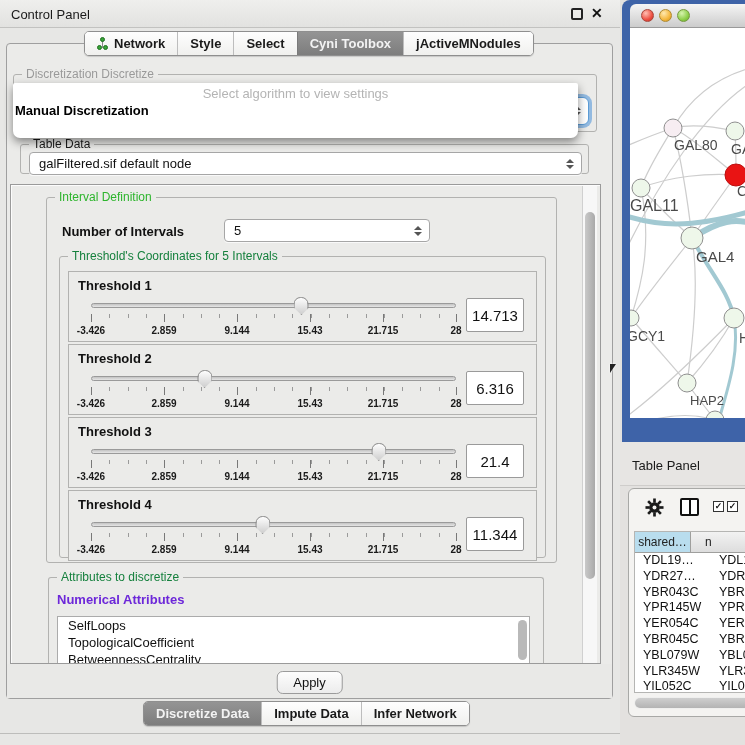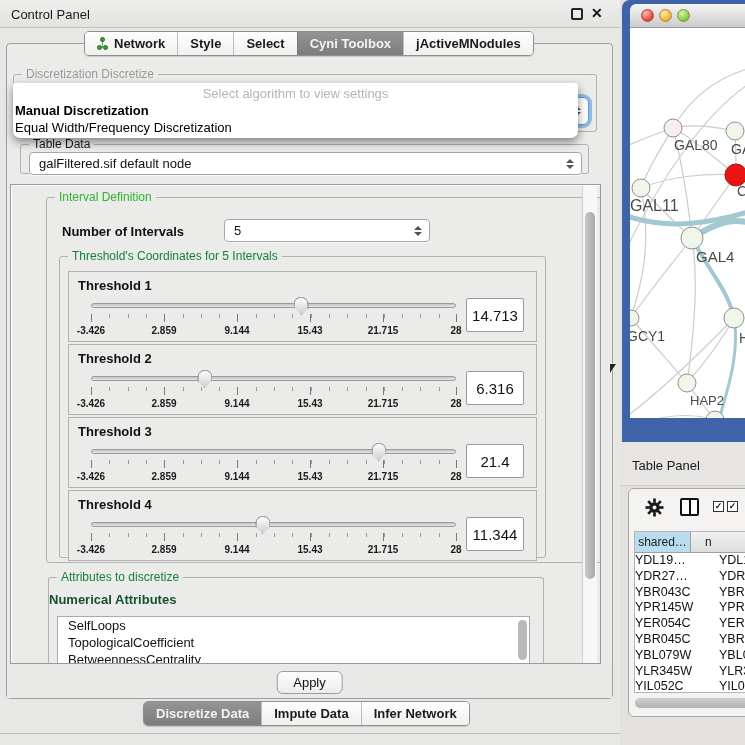--- a/index.html
+++ b/index.html
@@ -63,21 +63,21 @@
   .slider-area{position:absolute;left:22px;top:0;right:80px;height:44px;}
   .track{position:absolute;left:0;right:0;top:7px;height:5px;border:1px solid #9a9a9a;border-radius:3px;background:linear-gradient(#c3c3c3,#e6e6e6);}
   .thumb{position:absolute;top:-7px;width:15px;height:18px;transform:translateX(-50%);background:linear-gradient(#fdfdfd,#cfcfcf);border:1px solid #8a8a8a;border-radius:7px 7px 2px 2px;clip-path:polygon(0 0,100% 0,100% 60%,50% 100%,0 60%);}
   .ticks{position:absolute;left:0;right:0;top:18px;height:9px;background:repeating-linear-gradient(90deg,#9a9a9a 0 1px,transparent 1px calc(100%/20));background-size:calc(100% + 1px) 4px;background-repeat:no-repeat;}
   .ticks i{position:absolute;top:0;width:1px;height:8px;background:#787878;}
   .scale{position:absolute;left:0;right:0;top:29px;height:12px;}
   .scale span{position:absolute;transform:translateX(-50%);font-size:10px;font-weight:bold;color:#1a1a1a;white-space:nowrap;}
   .vbox{position:absolute;right:12px;top:2px;width:58px;height:34px;background:#fff;border:1px solid #9a9a9a;border-radius:2px;font-size:15px;color:#111;display:flex;align-items:center;justify-content:center;}
 
   
-  #attr-label{position:absolute;left:0;top:14px;font-size:13px;font-weight:bold;color:#14532d;}
+  #attr-label{position:absolute;left:8px;top:14px;font-size:13px;font-weight:bold;color:#6d28d9;}
   #attr-list{position:absolute;left:8px;top:38px;width:473px;height:120px;background:#fff;border:1px solid #ababab;}
   #attr-list .li{padding:1px 0 1px 10px;font-size:13px;color:#111;line-height:15px;}
   #attr-vscroll{position:absolute;right:2px;top:3px;width:9px;height:40px;border-radius:5px;background:#b9b9b9;}
 
   
   #apply-row{position:absolute;left:7px;top:664px;width:605px;height:34px;background:#e9e9e7;}
   #apply-btn{position:absolute;left:50%;top:7px;transform:translateX(-50%);padding:3px 16px;font-size:13px;color:#111;background:linear-gradient(#fdfdfd,#ececec);border:1px solid #9b9b9b;border-radius:6px;}
 
   
   #net-window{position:absolute;left:622px;top:0;width:123px;height:442px;background:#3e63a8;border-radius:8px 0 0 0;}
@@ -99,21 +99,21 @@
   #split-icon{left:51px;width:19px;height:18px;border:2px solid #111;border-radius:2px;background:#fff;}
   #split-icon i{position:absolute;left:7px;top:0;width:2px;height:14px;background:#111;}
   .chk{position:absolute;top:12px;width:11px;height:11px;border:1.5px solid #333;background:#fff;font-size:9px;line-height:9px;text-align:center;color:#111;font-weight:bold;}
   #tp-table{position:absolute;left:5px;top:42px;right:0;height:162px;overflow:hidden;border:1px solid #b5b5b3;border-right:none;background:#fff;}
   .hrow{display:flex;height:21px;border-bottom:1px solid #9f9f9d;}
   .hcell{font-size:12px;color:#222;display:flex;align-items:center;justify-content:center;border-right:1px solid #9f9f9d;}
   .hcell.c1{width:56px;background:#b9ddee;}
   .hcell.c2{flex:1;background:linear-gradient(#f2f2f2,#dddddd);justify-content:flex-start;padding-left:14px;}
   .trow{display:flex;height:15.8px;background:#fff;}
   .tcell{font-size:12.5px;color:#111;line-height:15.8px;white-space:nowrap;overflow:hidden;}
-  .tcell.c1{width:76px;}
+  .tcell.c1{width:76px;padding-left:8px;}
   .tcell.c2{flex:1;padding-left:8px;}
   #tp-hscroll{position:absolute;left:5px;top:208px;right:2px;height:12px;background:#efefee;border-radius:6px;}
   #tp-hscroll .thumb-h{position:absolute;left:1px;top:1px;width:96%;height:10px;border-radius:5px;background:linear-gradient(#cfcfcf,#b3b3b3);}
 
   
   #cursor{position:absolute;left:610px;top:364px;width:0;height:0;border-left:6px solid #222;border-bottom:9px solid transparent;filter:drop-shadow(0 0 1px #fff);}
 
   
   .neticon{display:inline-block;width:12px;height:14px;position:relative;}
   .neticon i{position:absolute;width:5px;height:5px;border-radius:50%;background:#37a337;border:1px solid #1f6f1f;}
@@ -176,26 +176,25 @@
         <span class="arrows">
             <i class="up"></i>
             <i class="dn"></i>
           </span>
       </div>
     </div>
 
     <div id="algo-popup">
       <div class="ph">Select algorithm to view settings</div>
       <div class="opt b">Manual Discretization</div>
-      <div class="opt r">Equal Width/Frequency Discretization</div>
     </div>
 
     <div id="scroll-panel">
 
-      <div class="group" style="left:35px;top:12px;width:575px;height:366px;">
+      <div class="group" style="left:35px;top:12px;width:511px;height:366px;">
         <span class="gtitle gt-green">Interval Definition</span>
         <span id="noi-label">Number of Intervals</span>
         <div class="combo" id="noi-combo">
           <span>5</span>
           <span class="arrows">
               <i class="up"></i>
               <i class="dn"></i>
             </span>
         </div>
 

